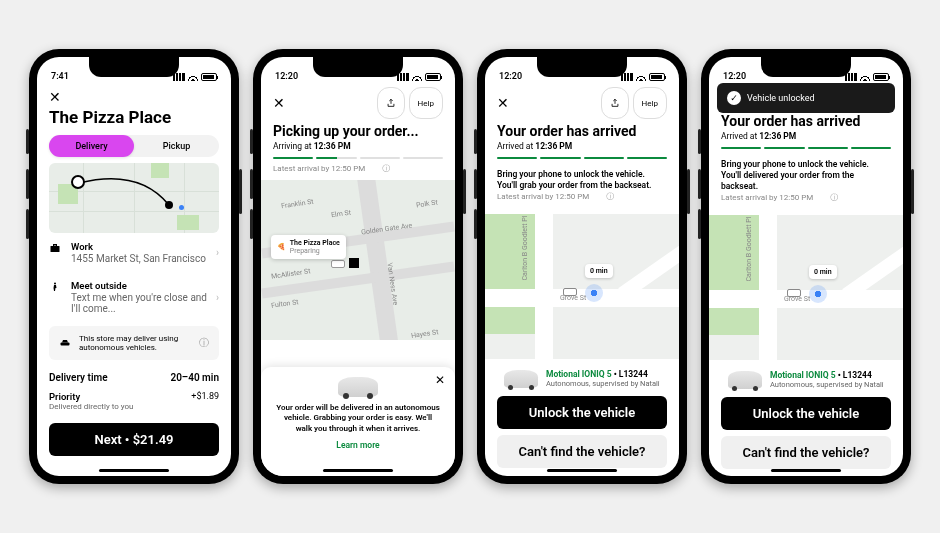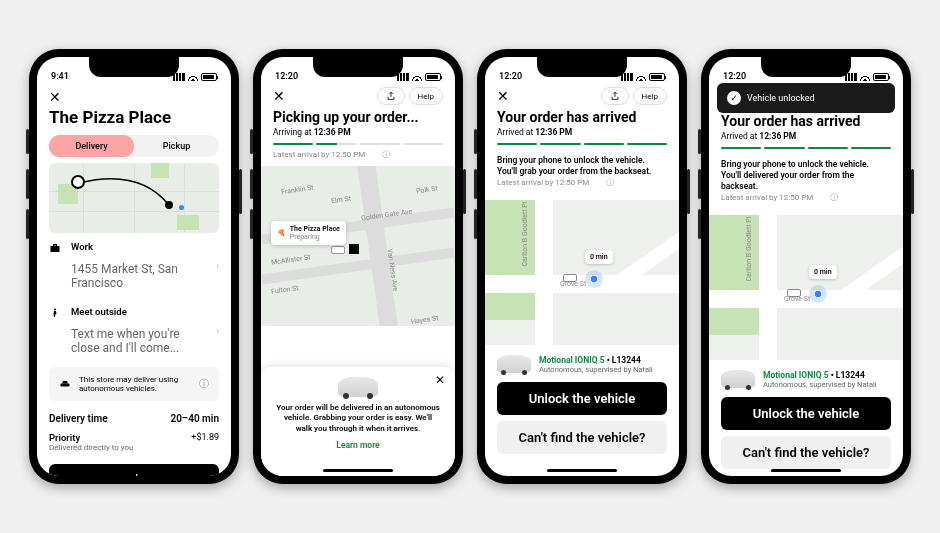--- a/index.html
+++ b/index.html
@@ -35,49 +35,49 @@
   .signal { width:12px; height:8px; background:
     linear-gradient(to right, #000 2px, transparent 2px 3px, #000 3px 5px, transparent 5px 6px, #000 6px 8px, transparent 8px 9px, #000 9px 11px); }
   .wifi { width:10px; height:8px; background: radial-gradient(circle at 50% 100%, #000 2px, transparent 2px 4px, #000 4px 5px, transparent 5px); }
   .battery { width:16px; height:8px; border:1px solid #000; border-radius:2px; position:relative; }
   .battery::after { content:''; position:absolute; right:-2px; top:2px; width:1px; height:3px; background:#000; }
   .battery::before { content:''; position:absolute; left:1px; top:1px; width:11px; height:4px; background:#000; }
   .close-x { font-size:14px; font-weight:300; padding:6px 12px 2px; cursor:pointer; }
   .title { font-size:17px; font-weight:700; padding:0 12px 8px; }
   .seg { display:flex; background:#f2f2f2; border-radius:14px; margin:0 12px 6px; height:22px; }
   .seg > div { flex:1; text-align:center; line-height:22px; font-size:9px; font-weight:500; cursor:pointer; }
-  .seg > div.active { background:#fca5a5; border-radius:14px; box-shadow:0 1px 3px rgba(0,0,0,.1); }
+  .seg > div.active { background:#d946ef; border-radius:14px; box-shadow:0 1px 3px rgba(0,0,0,.1); }
   .map1 { height:70px; margin:0 12px; border-radius:6px; background:#e8ede8; position:relative; overflow:hidden; }
   .map1::before { content:''; position:absolute; inset:0;
     background:
       linear-gradient(#d8e0d8 0 0) 20% 0/1px 100% no-repeat,
       linear-gradient(#d8e0d8 0 0) 50% 0/1px 100% no-repeat,
       linear-gradient(#d8e0d8 0 0) 80% 0/1px 100% no-repeat,
       linear-gradient(#d8e0d8 0 0) 0 40%/100% 1px no-repeat,
       linear-gradient(#d8e0d8 0 0) 0 70%/100% 1px no-repeat;
   }
   .map1 .park { position:absolute; background:#c5e3b5; }
   .row { display:flex; align-items:flex-start; gap:8px; padding:8px 12px; cursor:pointer; }
   .row .icon { width:14px; flex-shrink:0; margin-top:1px; }
   .row .body { flex:1; }
   .row .label { font-weight:600; font-size:9.5px; }
-  .row .sub { color:#666; font-size:12px; margin-top:10px; }
+  .row .sub { color:#666; font-size:10px; margin-top:1px; }
   .chev { color:#bbb; font-size:10px; align-self:center; }
   .note { background:#f5f5f5; margin:4px 12px; border-radius:6px; padding:8px 10px; display:flex; gap:8px; align-items:center; font-size:8px; }
   .note .info { color:#999; font-size:10px; }
   .deltime { display:flex; justify-content:space-between; padding:8px 12px 4px; font-size:10px; font-weight:600;gap:42px; }
   .priority { display:flex; justify-content:space-between; padding:4px 12px 8px; }
   .priority .sub { color:#666; font-size:8px; }
   .cta { background:#000; color:#fff; margin:4px 12px 0; border-radius:6px; text-align:center; padding:9px 0; font-size:13px; font-weight:600; cursor:pointer; }
   .cta.secondary { background:#f0f0f0; color:#000; margin-top:6px; }
   .homebar { position:absolute; bottom:4px; left:50%; transform:translateX(-50%); width:70px; height:3px; background:#000; border-radius:2px; }
 
   .topbar { display:flex; justify-content:space-between; align-items:center; padding:4px 12px 2px; }
   .pills { display:flex; gap:4px; }
-  .pill { border:1px solid #ddd; border-radius:12px; padding:3px 8px; font-size:8px; cursor:pointer; display:flex; align-items:center; gap:3px; }
+  .pill { border:1px solid #ddd; border-radius:12px; padding:10px 8px; font-size:8px; cursor:pointer; display:flex; align-items:center; gap:3px; }
   .title2 { font-size:14px; font-weight:700; padding:2px 12px 0; }
   .arriv { padding:2px 12px 6px; font-size:8.5px; }
   .progress { display:flex; gap:3px; padding:0 12px 4px; }
   .progress span { flex:1; height:2px; background:#e0e0e0; border-radius:1px; }
   .progress span.done { background:#0b8a3e; }
   .progress span.half { background:linear-gradient(to right,#0b8a3e 50%,#e0e0e0 50%); }
   .latest { padding:0 12px 6px; font-size:8px; color:#888; display:flex; align-items:center; gap:17px; }
   .map2 { height:160px; background:#e8ede8; position:relative; overflow:hidden; font-size:7px; color:#888; }
   .map2 .road { position:absolute; background:#dcdcdc; }
   .map2 .st { position:absolute; transform:rotate(-8deg); }
@@ -91,21 +91,21 @@
   .sheet-txt { text-align:center; font-size:8px; font-weight:600; line-height:1.3; }
   .learn { text-align:center; color:#0b8a3e; font-size:8.5px; font-weight:600; margin-top:6px; cursor:pointer; }
 
   .instruct { padding:6px 12px 0; font-size:8.5px; font-weight:600; line-height:1.3; }
   .map3 { height:145px; background:#eef0ee; position:relative; overflow:hidden; font-size:7px; color:#888; margin-top:6px; }
   .map3 .park { position:absolute; background:#c5e3b5; }
   .map3 .road { position:absolute; background:#fff; }
   .map3 .pulse { position:absolute; width:18px; height:18px; border-radius:50%; background:radial-gradient(circle,#3b82f6 25%,rgba(59,130,246,.2) 26%); }
   .map3 .car { position:absolute; width:14px; height:8px; background:#fff; border:1px solid #888; border-radius:2px; }
   .map3 .eta { position:absolute; background:#fff; border-radius:4px; padding:3px 5px; font-size:7px; font-weight:600; color:#000; box-shadow:0 1px 3px rgba(0,0,0,.2); }
-  .vehicle-row { display:flex; gap:8px; padding:10px 12px 4px; align-items:flex-start; }
+  .vehicle-row { display:flex; gap:8px; padding:10px 19px 4px; align-items:center; }
   .vehicle-row .vimg { width:34px; height:18px; background:linear-gradient(#e8e8e8,#d0d0d0); border-radius:40% 40% 20% 20%; position:relative; flex-shrink:0; }
   .vimg::before,.vimg::after { content:''; position:absolute; width:5px; height:5px; background:#333; border-radius:50%; bottom:-2px; }
   .vimg::before{left:4px;} .vimg::after{right:4px;}
   .vname { font-size:8.5px; font-weight:700; }
   .vname .model { color:#0b8a3e; }
   .vsub { font-size:7.5px; color:#666; }
 
   .toast { position:absolute; top:26px; left:8px; right:8px; background:#1a1a1a; color:#fff; border-radius:6px; padding:8px 10px; display:flex; align-items:center; gap:6px; font-size:9px; z-index:20; }
   .toast .check { width:14px; height:14px; border-radius:50%; background:#fff; color:#000; display:flex; align-items:center; justify-content:center; font-size:9px; }
   .svg { width:12px; height:12px; display:block; }
@@ -114,21 +114,21 @@
 <body>
 
 <div class="phone">
     <div class="side-btn side-l1"></div>
     <div class="side-btn side-l2"></div>
     <div class="side-btn side-l3"></div>
     <div class="side-btn side-r"></div>
 <div class="screen">
   <div class="notch"></div>
   <div class="status-bar">
-    <span>9:41</span>
+    <span>7:41</span>
     <span class="status-right">
           <span class="signal"></span>
           <span class="wifi"></span>
           <span class="battery"></span>
         </span>
   </div>
   <div class="close-x">✕</div>
   <div class="title">The Pizza Place</div>
   <div class="seg">
     <div class="active">Delivery</div>

